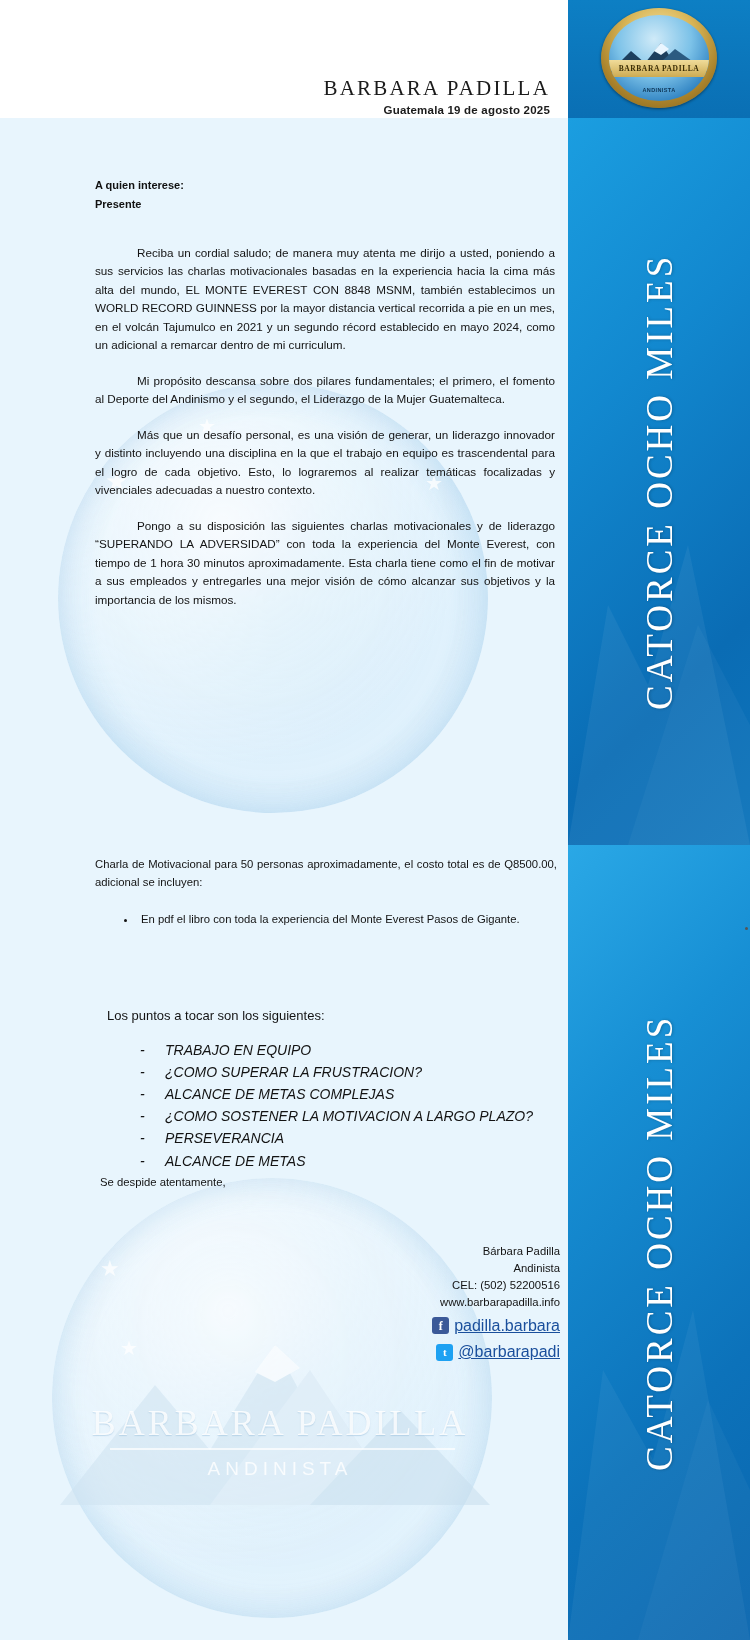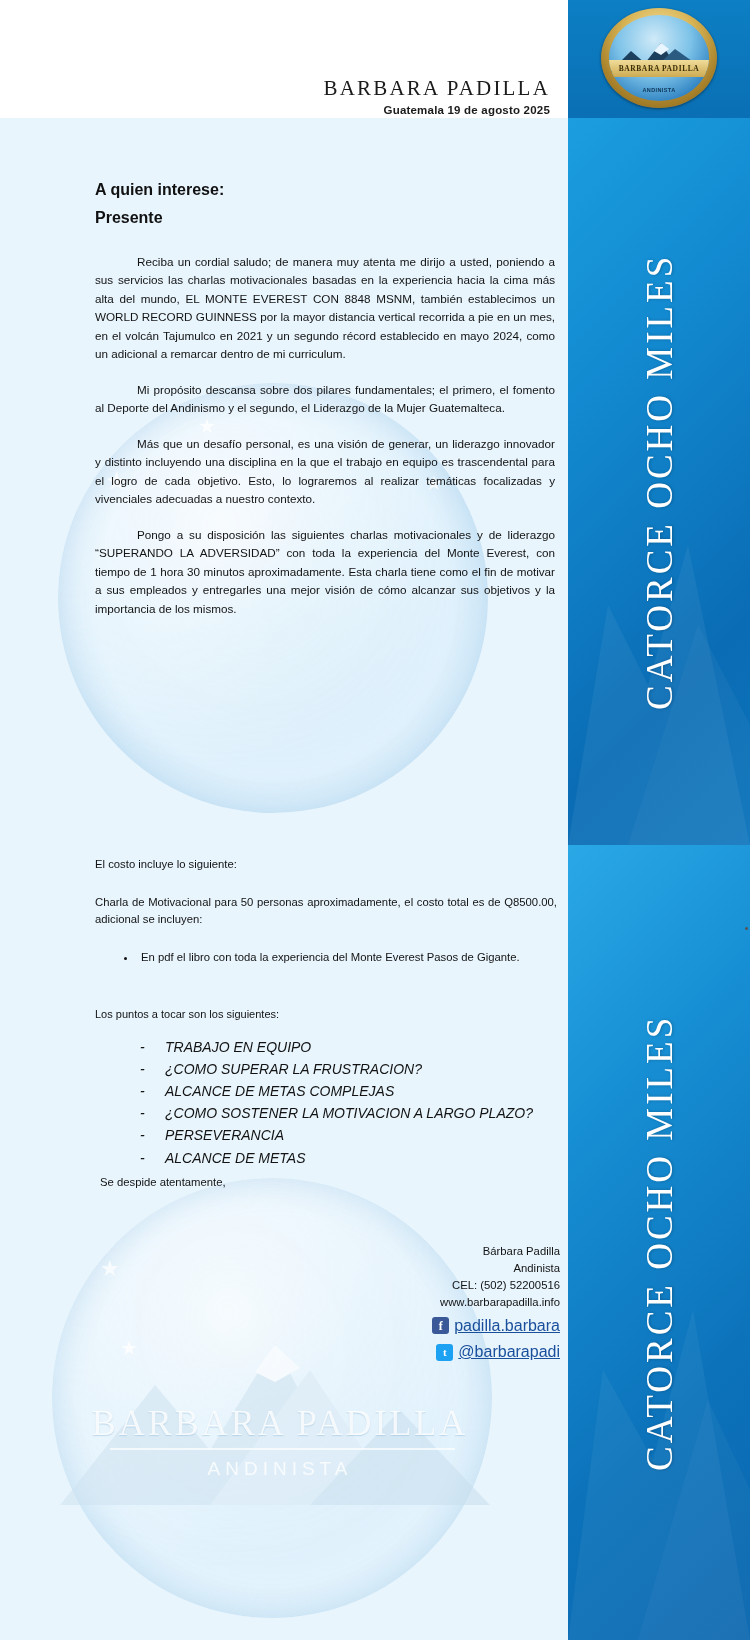--- a/index.html
+++ b/index.html
@@ -125,28 +125,28 @@
   }
   #wm-rule {
     position: absolute;
     left: 110px; top: 1330px;
     width: 345px; height: 2px;
     background: rgba(255,255,255,.7);
   }
   .salutation {
     position: absolute;
     left: 95px; top: 58px;
-    font-size: 16px;
+    font-size: 11px;
     font-weight: bold;
     line-height: 1.75;
     color: #111;
   }
   .para-block {
     position: absolute;
-    left: 95px; top: 135px;
+    left: 95px; top: 126px;
     width: 460px;
   }
   .para {
     font-size: 11.7px;
     line-height: 1.58;
     text-align: justify;
     text-indent: 42px;
     margin: 0 0 17px 0;
     color: #131313;
   }
@@ -175,22 +175,22 @@
     color: #131313;
     padding-left: 4px;
   }
 
   .points-block {
     position: absolute;
     left: 95px; top: 890px;
     width: 462px;
   }
   .points-intro {
-    font-size: 11px;
-    margin: 0 0 16px 0;
+    font-size: 13px;
+    margin: 0 0 16px 12px;
     color: #131313;
   }
   .dash-list { margin: 0; padding: 0; list-style: none; }
   .dash-list li {
     font-size: 14px;
     line-height: 1.58;
     color: #131313;
     padding-left: 70px;
     position: relative;
     font-style: italic;
@@ -391,21 +391,20 @@
       </div>
 
       <div class="para-block">
         <p class="para">Reciba un cordial saludo; de manera muy atenta me dirijo a usted, poniendo a sus servicios las charlas motivacionales basadas en la experiencia hacia la cima más alta del mundo, EL MONTE EVEREST CON 8848 MSNM, también establecimos un WORLD RECORD GUINNESS por la mayor distancia vertical recorrida a pie en un mes, en el volcán Tajumulco en 2021 y un segundo récord establecido en mayo 2024, como un adicional a remarcar dentro de mi curriculum.</p>
         <p class="para">Mi propósito descansa sobre dos pilares fundamentales; el primero, el fomento al Deporte del Andinismo y el segundo, el Liderazgo de la Mujer Guatemalteca.</p>
         <p class="para">Más que un desafío personal, es una visión de generar, un liderazgo innovador y distinto incluyendo una disciplina en la que el trabajo en equipo es trascendental para el logro de cada objetivo. Esto, lo lograremos al realizar temáticas focalizadas y vivenciales adecuadas a nuestro contexto.</p>
         <p class="para tight">Pongo a su disposición las siguientes charlas motivacionales y de liderazgo “SUPERANDO LA ADVERSIDAD” con toda la experiencia del Monte Everest, con tiempo de 1 hora 30 minutos aproximadamente. Esta charla tiene como el fin de motivar a sus empleados y entregarles una mejor visión de cómo alcanzar sus objetivos y la importancia de los mismos.</p>
       </div>
 
       <div class="cost-block">
-        <p class="cost-line">El costo incluye lo siguiente:</p>
         <p class="cost-line justify">Charla de Motivacional para 50 personas aproximadamente, el costo total es de Q8500.00, adicional se incluyen:</p>
         <ul class="bullets">
           <li>En pdf el libro con toda la experiencia del Monte Everest Pasos de Gigante.</li>
         </ul>
       </div>
 
       <div class="points-block">
         <p class="points-intro">Los puntos a tocar son los siguientes:</p>
         <ul class="dash-list">
           <li>TRABAJO EN EQUIPO</li>

